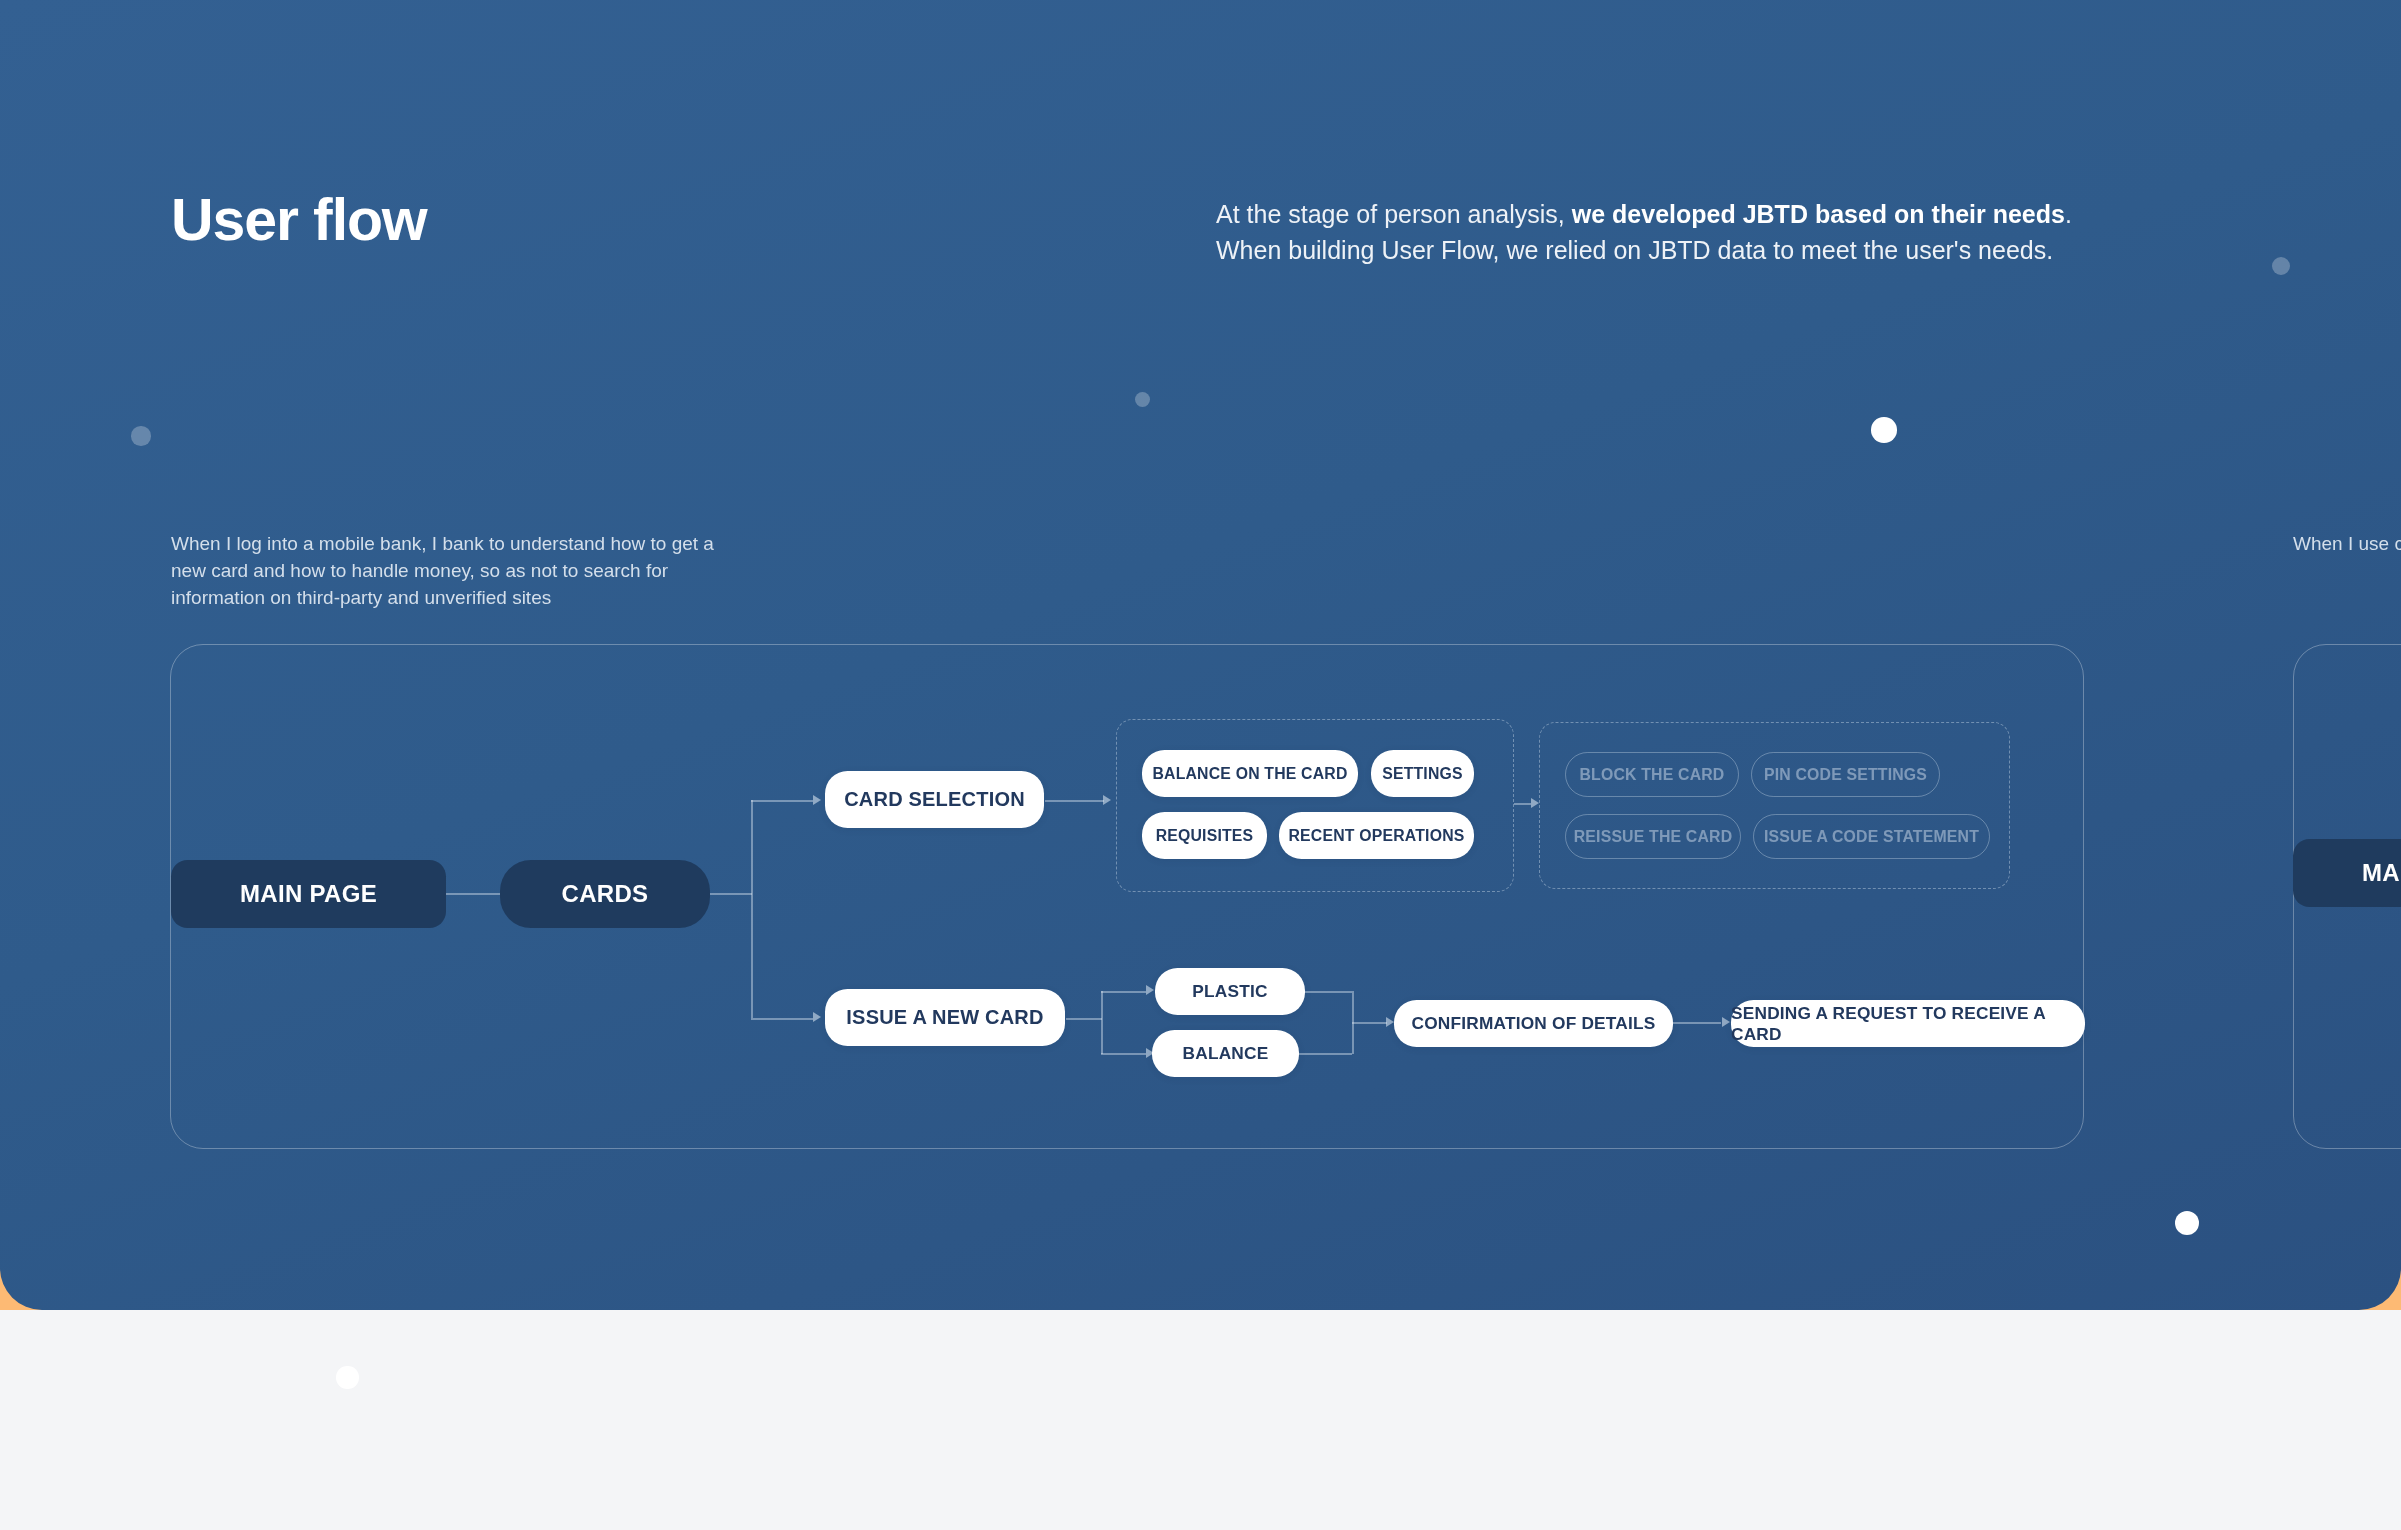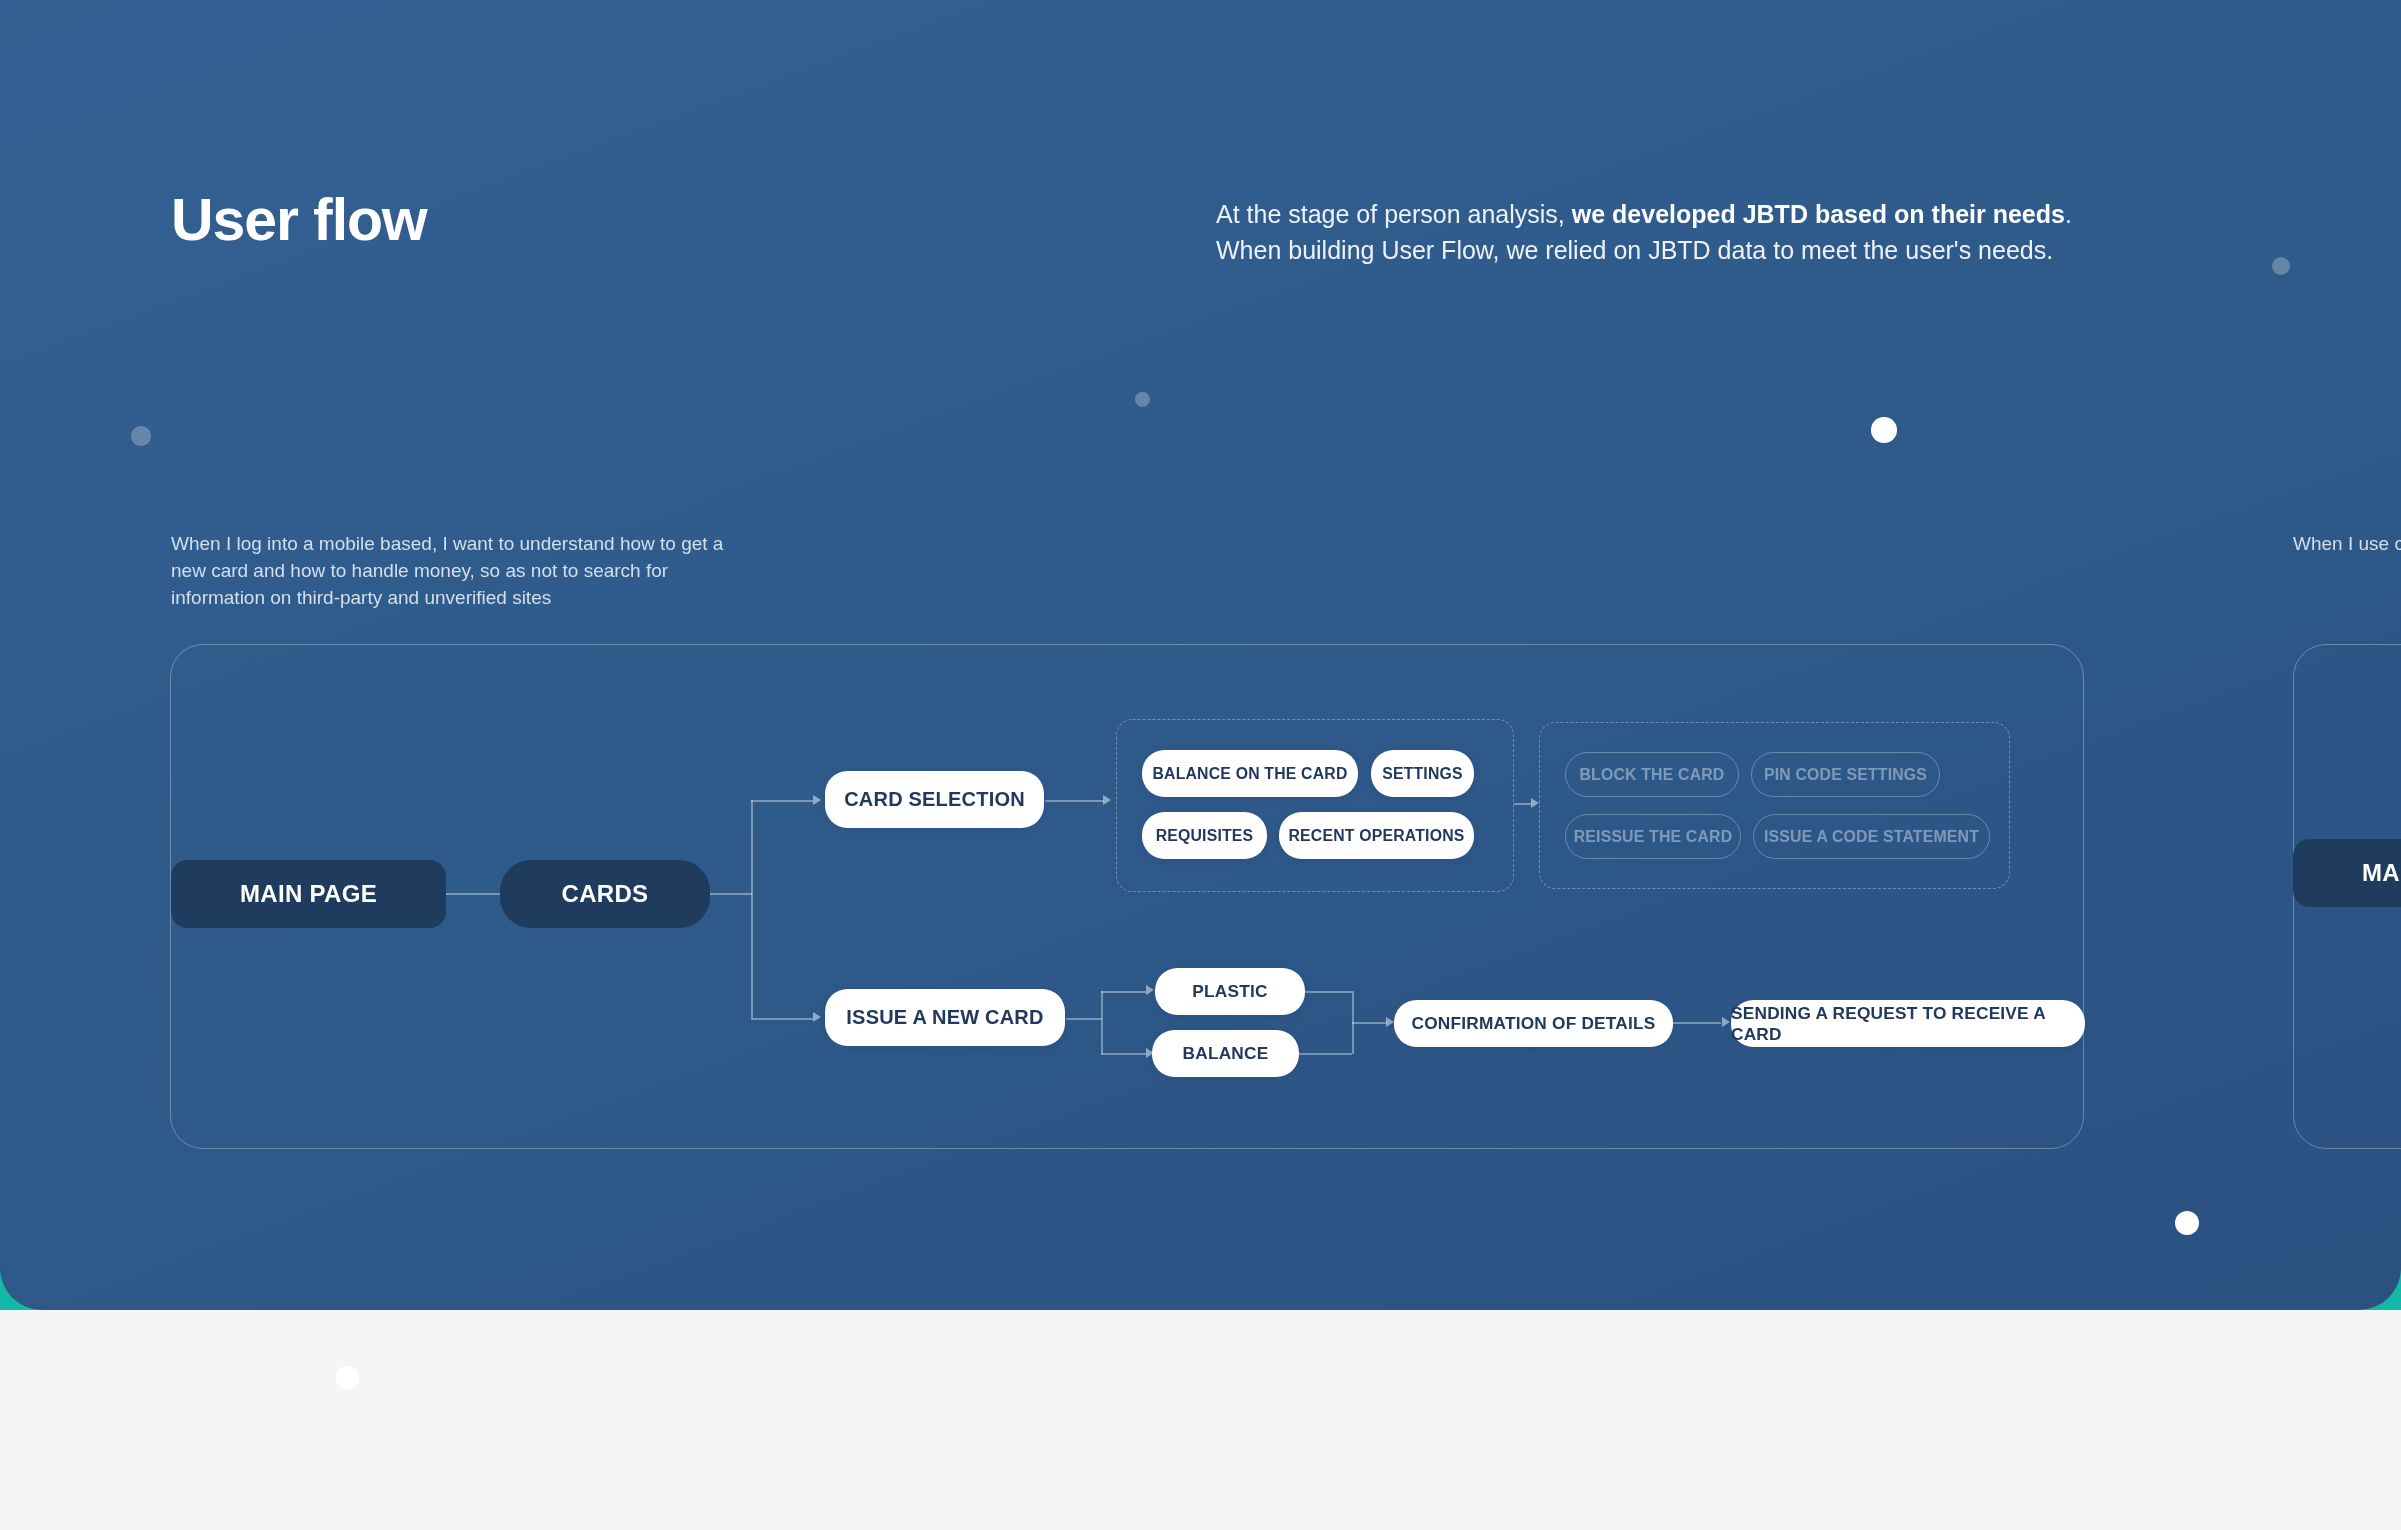--- a/index.html
+++ b/index.html
@@ -3,21 +3,21 @@
 <meta charset="utf-8">
 <style>
   * { box-sizing: border-box; margin: 0; padding: 0; }
   html, body {
     width: 2401px; height: 1530px;
     background: #f4f5f7;
     font-family: "Liberation Sans", sans-serif;
     overflow: hidden;
   }
 
-  #stage { position: relative; width: 2401px; height: 1530px; background: #14b8a6; }
+  #stage { position: relative; width: 2401px; height: 1530px; background: #fdba74; }
 
   
   .hero {
     position: absolute; left: 0; top: 0;
     width: 2401px; height: 1310px;
     background: linear-gradient(160deg, #336092 0%, #2f5b8b 45%, #2b5181 100%);
     border-bottom-left-radius: 42px;
     border-bottom-right-radius: 42px;
     overflow: hidden;
   }
@@ -138,21 +138,21 @@
       </div>
       <div>When building User Flow, we relied on JBTD data to meet the user's needs.</div>
     </div>
 
     <div class="dot dot-soft" style="left:131px; top:426px; width:19.5px; height:19.5px;"></div>
     <div class="dot dot-soft" style="left:1135px; top:392px; width:15px; height:15px;"></div>
     <div class="dot dot-soft" style="left:2272px; top:257px; width:18px; height:18px;"></div>
     <div class="dot dot-bright" style="left:1871px; top:417px; width:25.5px; height:25.5px;"></div>
     <div class="dot dot-bright" style="left:2175px; top:1211px; width:24px; height:24px;"></div>
 
-    <div class="jtbd jtbd-1">When I log into a mobile based, I want to understand how to get a new card and how to handle money, so as not to search for information on third-party and unverified sites</div>
+    <div class="jtbd jtbd-1">When I log into a mobile bank, I bank to understand how to get a new card and how to handle money, so as not to search for information on third-party and unverified sites</div>
     <div class="jtbd jtbd-2">When I use cash flows, not to down</div>
 
     <div class="panel panel-1"></div>
 
     <div class="wire wire-h" style="left:446px; top:893px; width:54px;"></div>
 
     <div class="wire wire-h" style="left:710px; top:893px; width:42px;"></div>
     <div class="wire wire-v" style="left:751px; top:800px; height:218px;"></div>
     <div class="wire wire-h" style="left:751px; top:800px; width:62px;"></div>
     <div class="arrow" style="left:813px; top:795px;"></div>

